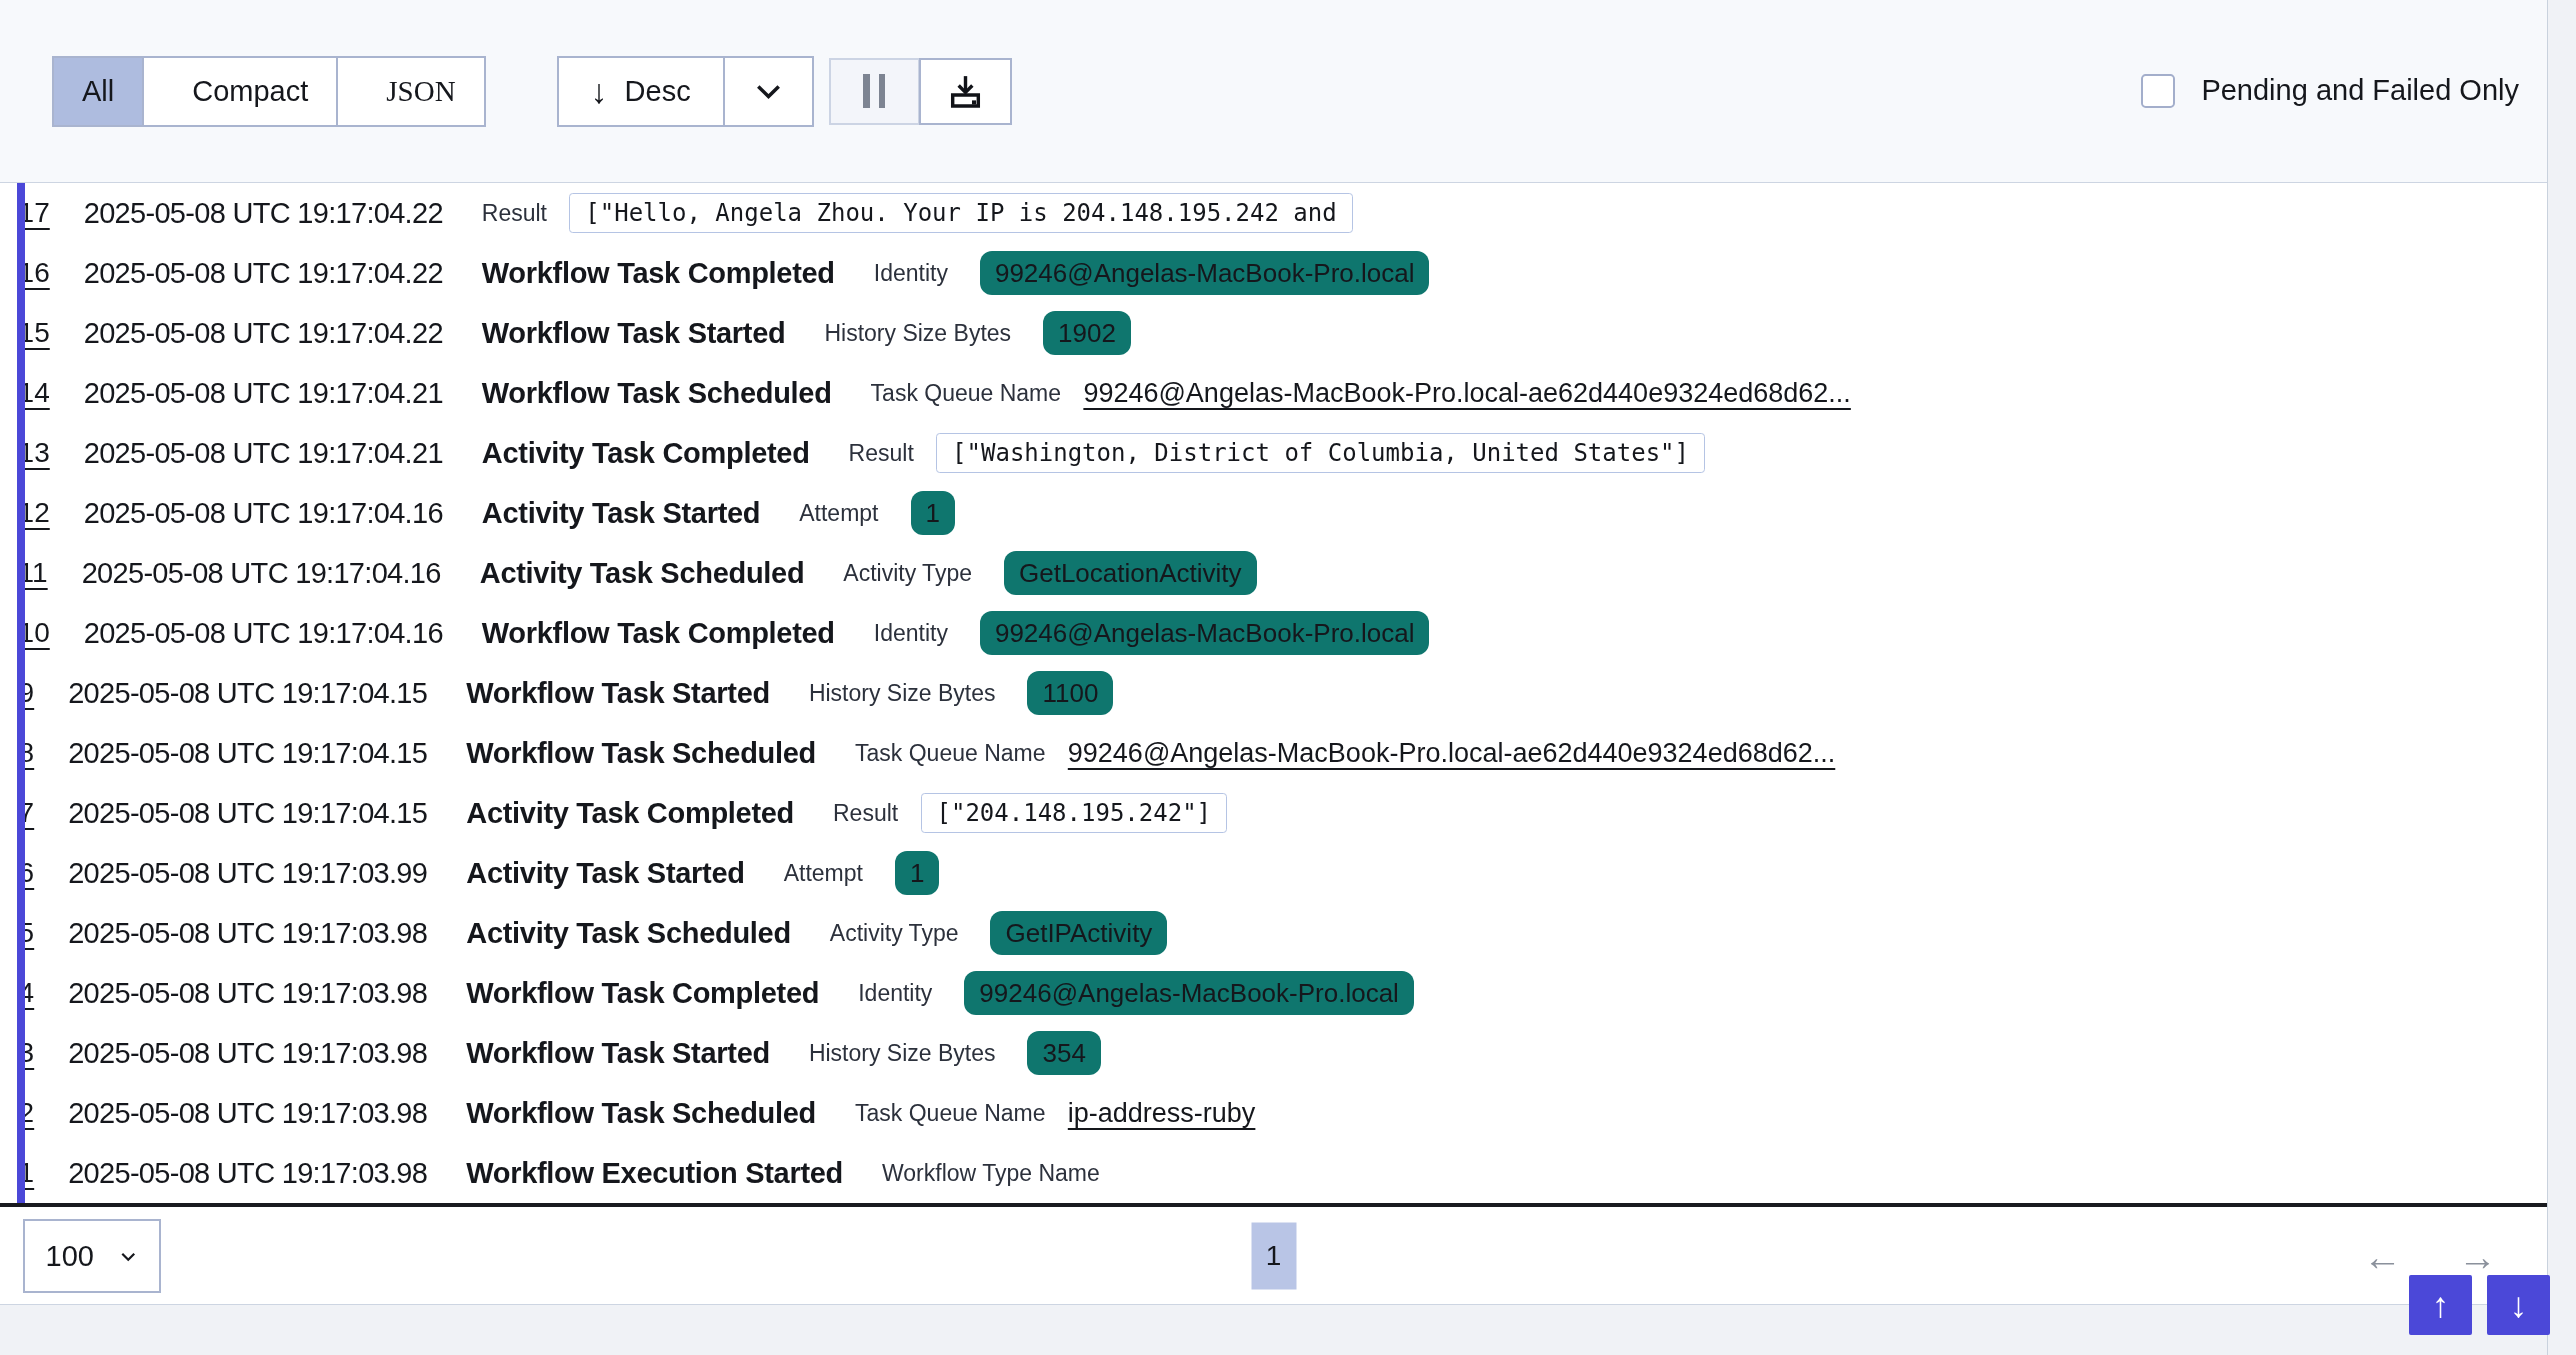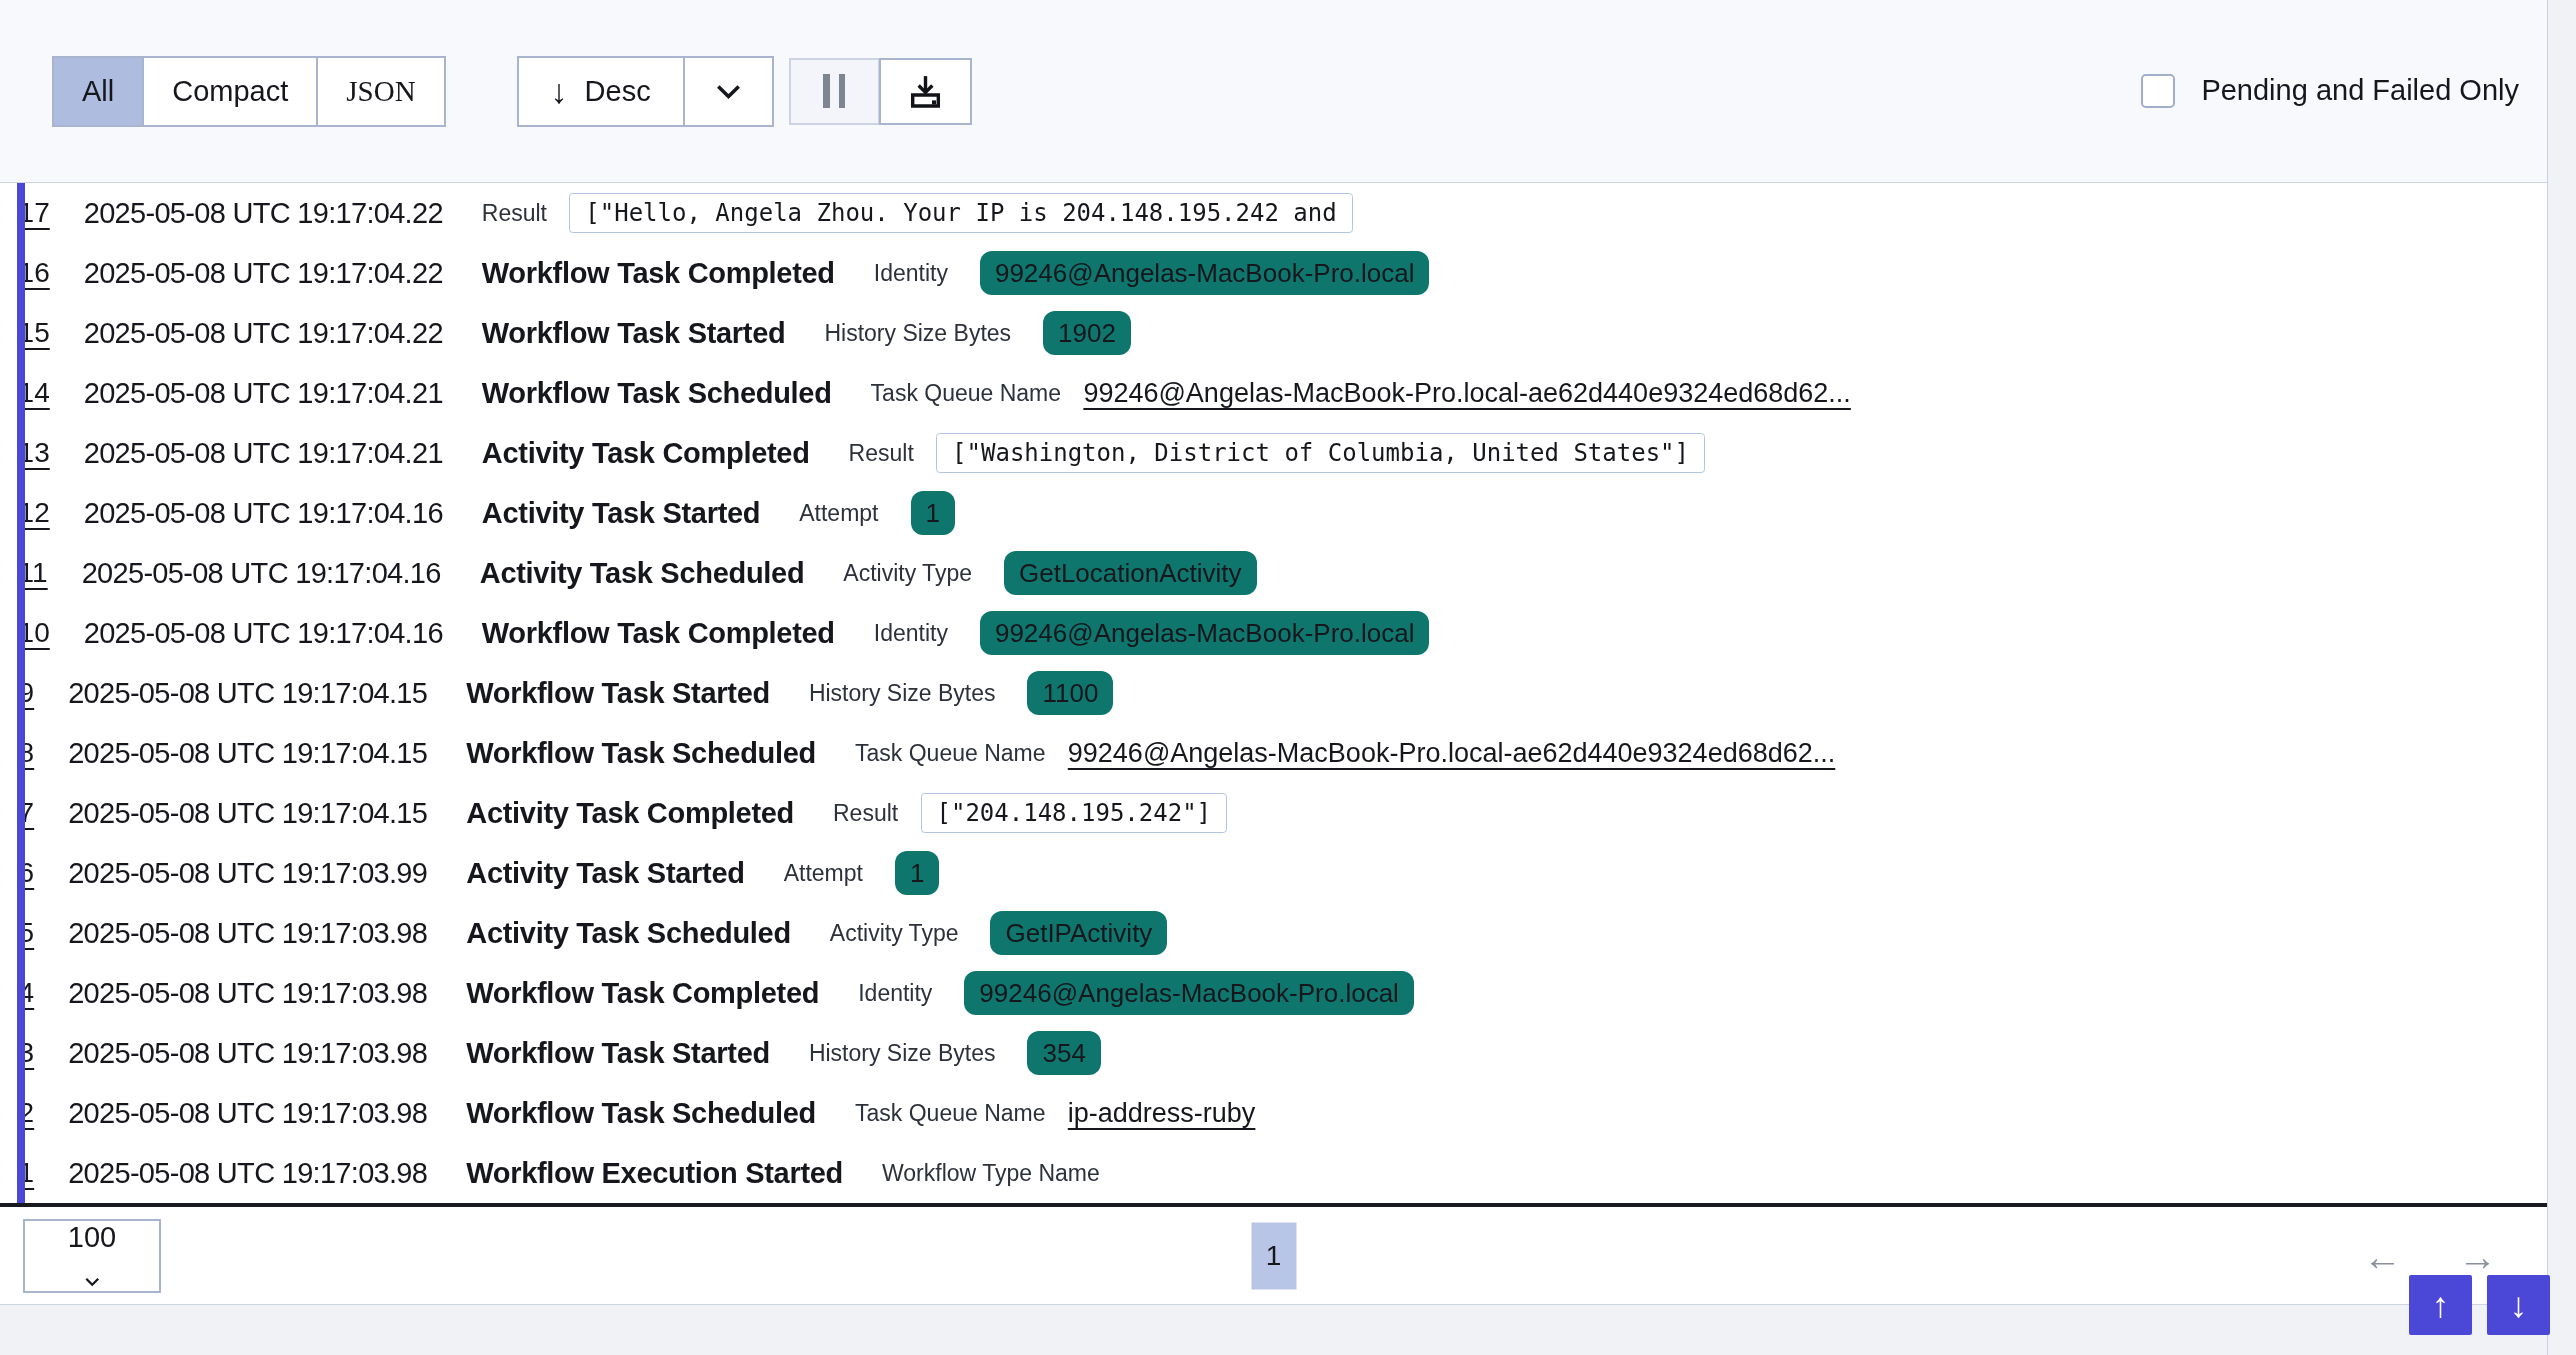--- a/index.html
+++ b/index.html
@@ -18,21 +18,21 @@
   }
   
   .toolbar {
     height: 182px;
     background: #f7f9fc;
     display: flex; align-items: center; justify-content: space-between;
     padding: 0 28px 0 52px;
   }
   .tb-left { display: flex; align-items: center; }
   .tb-right { display: flex; align-items: flex-start; }
-  .seg-group { display: flex; border: 2.8px solid #a9b4cf; background: #fff; }
+  .seg-group { display: flex; border: 2.8px solid #a9b4cf; background: #fff; gap: 20px; }
   .seg-btn {
     height: 67px; display: flex; align-items: center; justify-content: center;
     padding: 0 28px; font-size: 29px; border-right: 2.8px solid #a9b4cf;
     background: #fff; cursor: pointer; white-space: nowrap;
   }
   .seg-btn:last-child { border-right: none; font-family: Liberation Serif, serif; }
   .seg-btn.active { background: #aebcdf; }
   .split-group { display: flex; border: 2.8px solid #a9b4cf; background: #fff; margin-left: 71px; }
   .desc-btn { height: 67px; display: flex; align-items: center; gap: 17px; padding: 0 32px; font-size: 29px; }
   .chev-btn { height: 67px; width: 89px; display: flex; align-items: center; justify-content: center; border-left: 2.8px solid #a9b4cf; }
@@ -89,21 +89,21 @@
   .val-badge { background: #0f766e; padding: 6.5px 15px; border-radius: 12px; font-size: 26px; margin-left: 32px; }
   .val-code { font-family: "DejaVu Sans Mono", monospace; font-size: 24px; background: #fff; border: 1.9px solid #b5c4e4; border-radius: 3.7px; padding: 4.7px 15px; }
   .val-link { font-size: 27px; color: #15171c; text-decoration: underline; text-underline-offset: 5.6px; text-decoration-thickness: 1.9px; }
   
   .footer { position: relative; height: 97px; background: #fff; }
   .page-size-select {
     position: absolute; left: 23px; top: 12px;
     width: 138px; height: 74px;
     border: 2.8px solid #a9b4cf; background: #fff;
     display: flex; align-items: center; justify-content: space-between;
-    padding: 0 20.5px; font-size: 29px; cursor: pointer; flex-direction: column;
+    padding: 0 20.5px; font-size: 29px; cursor: pointer;
   }
   .page-one {
     position: absolute; left: 50%; top: 50%; transform: translate(-50%,-50%);
     width: 45px; height: 67px; background: #b9c5e6;
     display: flex; align-items: center; justify-content: center;
     font-size: 28px; cursor: pointer;
   }
   .pager-arrows { position: absolute; right: 50px; top: 50%; transform: translateY(-50%); display: flex; gap: 56px; }
   .pager-arrow { font-size: 39px; color: #8b919c; background: none; border: none; cursor: pointer; line-height: 1; font-family: "Liberation Sans", sans-serif; }
   

